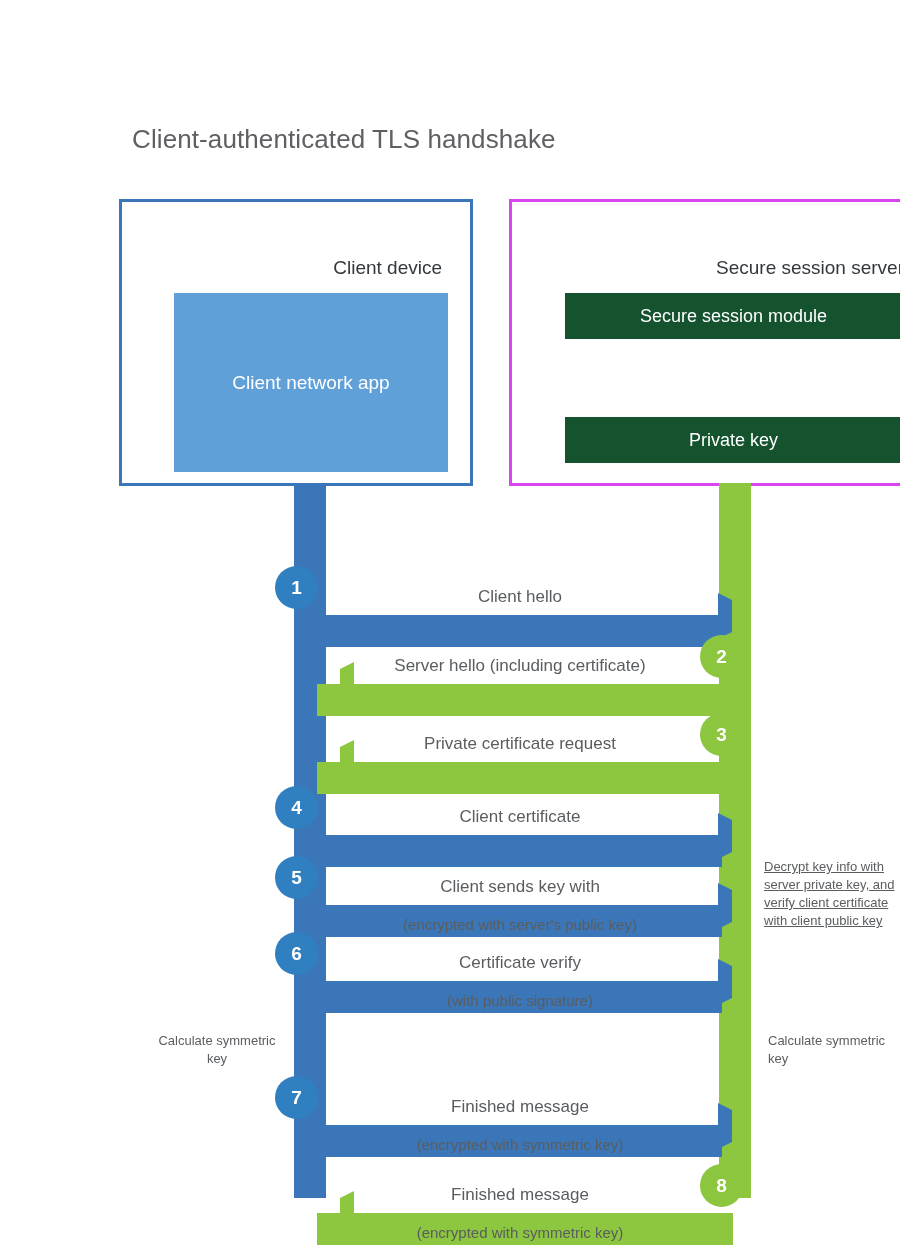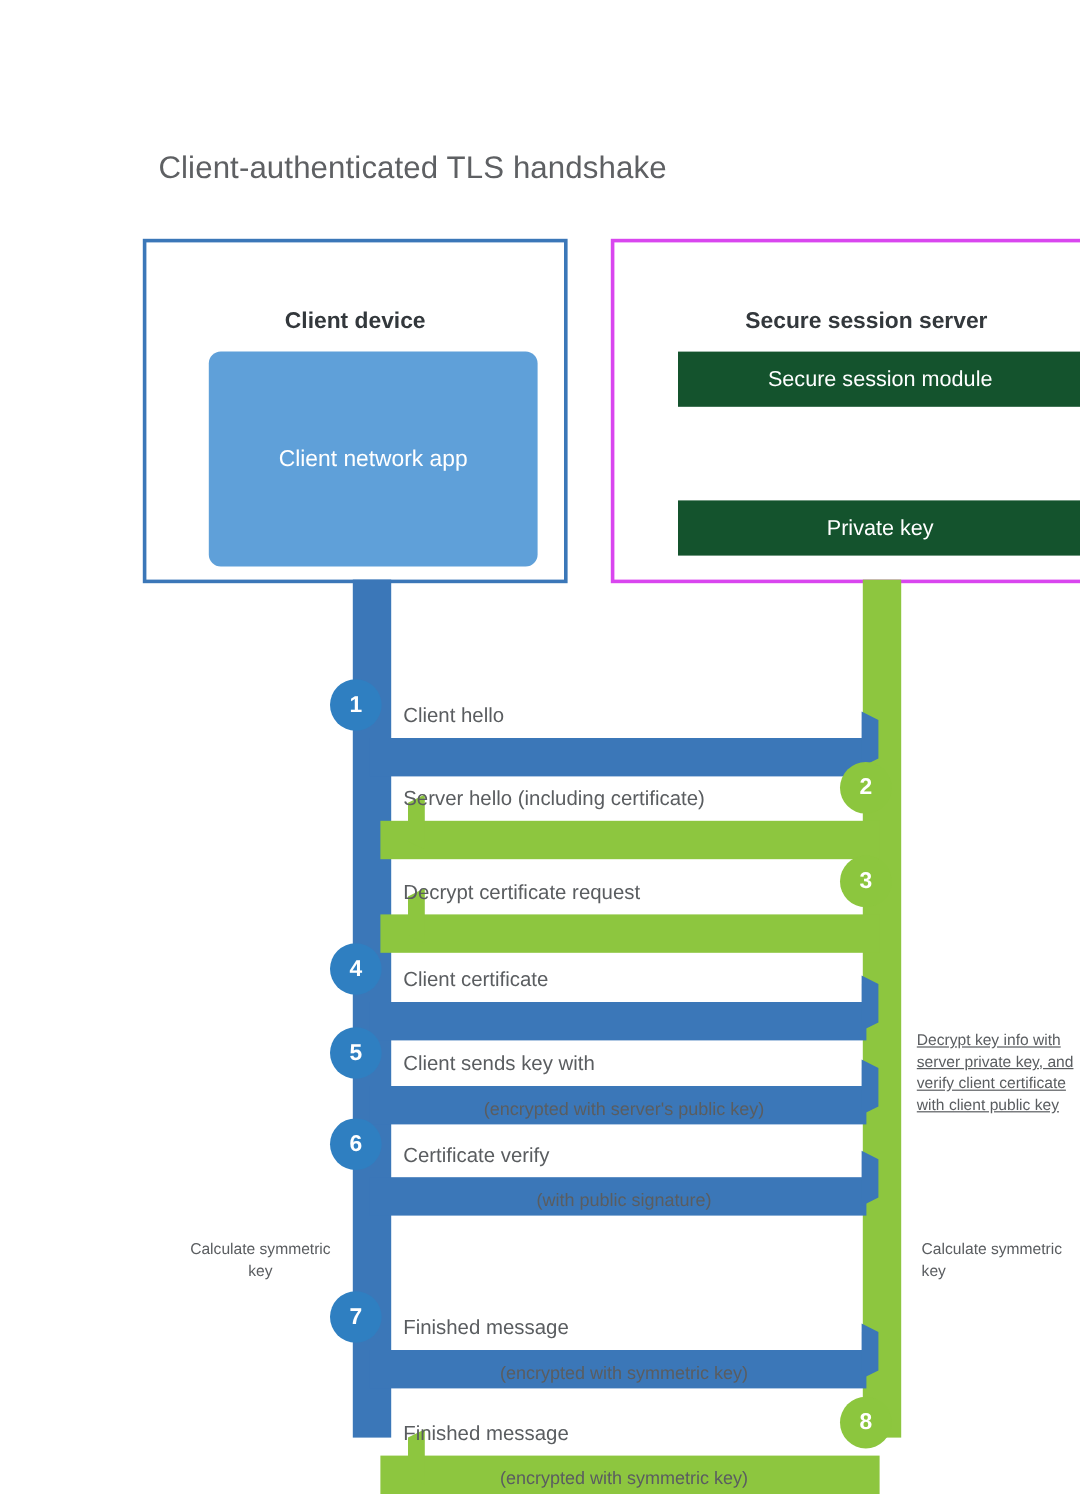--- a/index.html
+++ b/index.html
@@ -16,28 +16,28 @@
     position: absolute; left: 36px; top: 28px;
     font-size: 26px; font-weight: 400; color: #5e6063;
     letter-spacing: .1px; white-space: nowrap;
   }
 
   
   .party-box { position: absolute; background: #ffffff; }
   .party-box.client { left: 39px; top: 119px; width: 354px; height: 287px; border: 3px solid #3b77b8; }
   .party-box.server { left: 429px; top: 119px; width: 426px; height: 287px; border: 3px solid #d946ef; }
   .party-title {
-    position: absolute; left: 0; right: 0; top: 27px; text-align: center;
-    font-size: 19px; font-weight: bold; color: #33383c;
+    position: absolute; left: 0; right: 0; top: 27px; text-align: right;
+    font-size: 19px; font-weight: normal; color: #33383c;
   }
 
   .client-app {
     position: absolute; left: 40px; top: 79px; width: 274px; height: 179px;
     background: #5fa0d9; color: #ffffff; font-size: 19px; line-height: 26px;
-    display: flex; align-items: center; justify-content: center; text-align: center; border-radius: 10px;
+    display: flex; align-items: center; justify-content: center; text-align: center;
   }
 
   .server-mod {
     position: absolute; left: 41px; width: 337px; height: 46px;
     background: #14532d; color: #ffffff; font-size: 18px;
     display: flex; align-items: center; justify-content: center; text-align: center;
   }
   .server-mod.m0 { top: 79px; }
   .server-mod.m1 { top: 141px; }
   .server-mod.m2 { top: 203px; }
@@ -50,21 +50,21 @@
   
   .msg { position: absolute; left: 0; width: 900px; height: 0; }
   .arrow-line { position: absolute; height: 3px; }
   .arrow-line.c2s { left: 216px; width: 414px; background: #3b77b8; }
   .arrow-line.s2c { left: 225px; width: 416px; background: #8dc63f; }
   .arrow-head { position: absolute; width: 0; height: 0; top: -6px; }
   .arrow-head.right { left: 626px; border-top: 7.5px solid transparent; border-bottom: 7.5px solid transparent; border-left: 14px solid #3b77b8; }
   .arrow-head.left  { left: 216px; border-top: 7.5px solid transparent; border-bottom: 7.5px solid transparent; border-right: 14px solid #8dc63f; }
 
   .msg-label {
-    position: absolute; left: 228px; width: 400px; 
+    position: absolute; left: 228px; width: 400px; text-align: center;
     font-size: 17px; color: #5a5d60; top: -28px; white-space: nowrap;
   }
   .msg-sub {
     position: absolute; left: 228px; width: 400px; text-align: center;
     font-size: 15px; color: #5a5d60; top: 11px; white-space: nowrap;
   }
 
   
   .badge {
     position: absolute; width: 43px; height: 43px; border-radius: 50%;
@@ -116,21 +116,21 @@
       <div class="badge blue" style="top: 486px;">1</div>
       <div class="msg" style="top: 576px;">
         <div class="arrow-line s2c"></div>
         <div class="arrow-head left"></div>
         <div class="msg-label">Server hello (including certificate)</div>
       </div>
       <div class="badge green" style="top: 555px;">2</div>
       <div class="msg" style="top: 654px;">
         <div class="arrow-line s2c"></div>
         <div class="arrow-head left"></div>
-        <div class="msg-label">Decrypt certificate request</div>
+        <div class="msg-label">Private certificate request</div>
       </div>
       <div class="badge green" style="top: 633px;">3</div>
       <div class="msg" style="top: 727px;">
         <div class="arrow-line c2s"></div>
         <div class="arrow-head right"></div>
         <div class="msg-label">Client certificate</div>
       </div>
       <div class="badge blue" style="top: 706px;">4</div>
       <div class="msg" style="top: 797px;">
         <div class="arrow-line c2s"></div>

